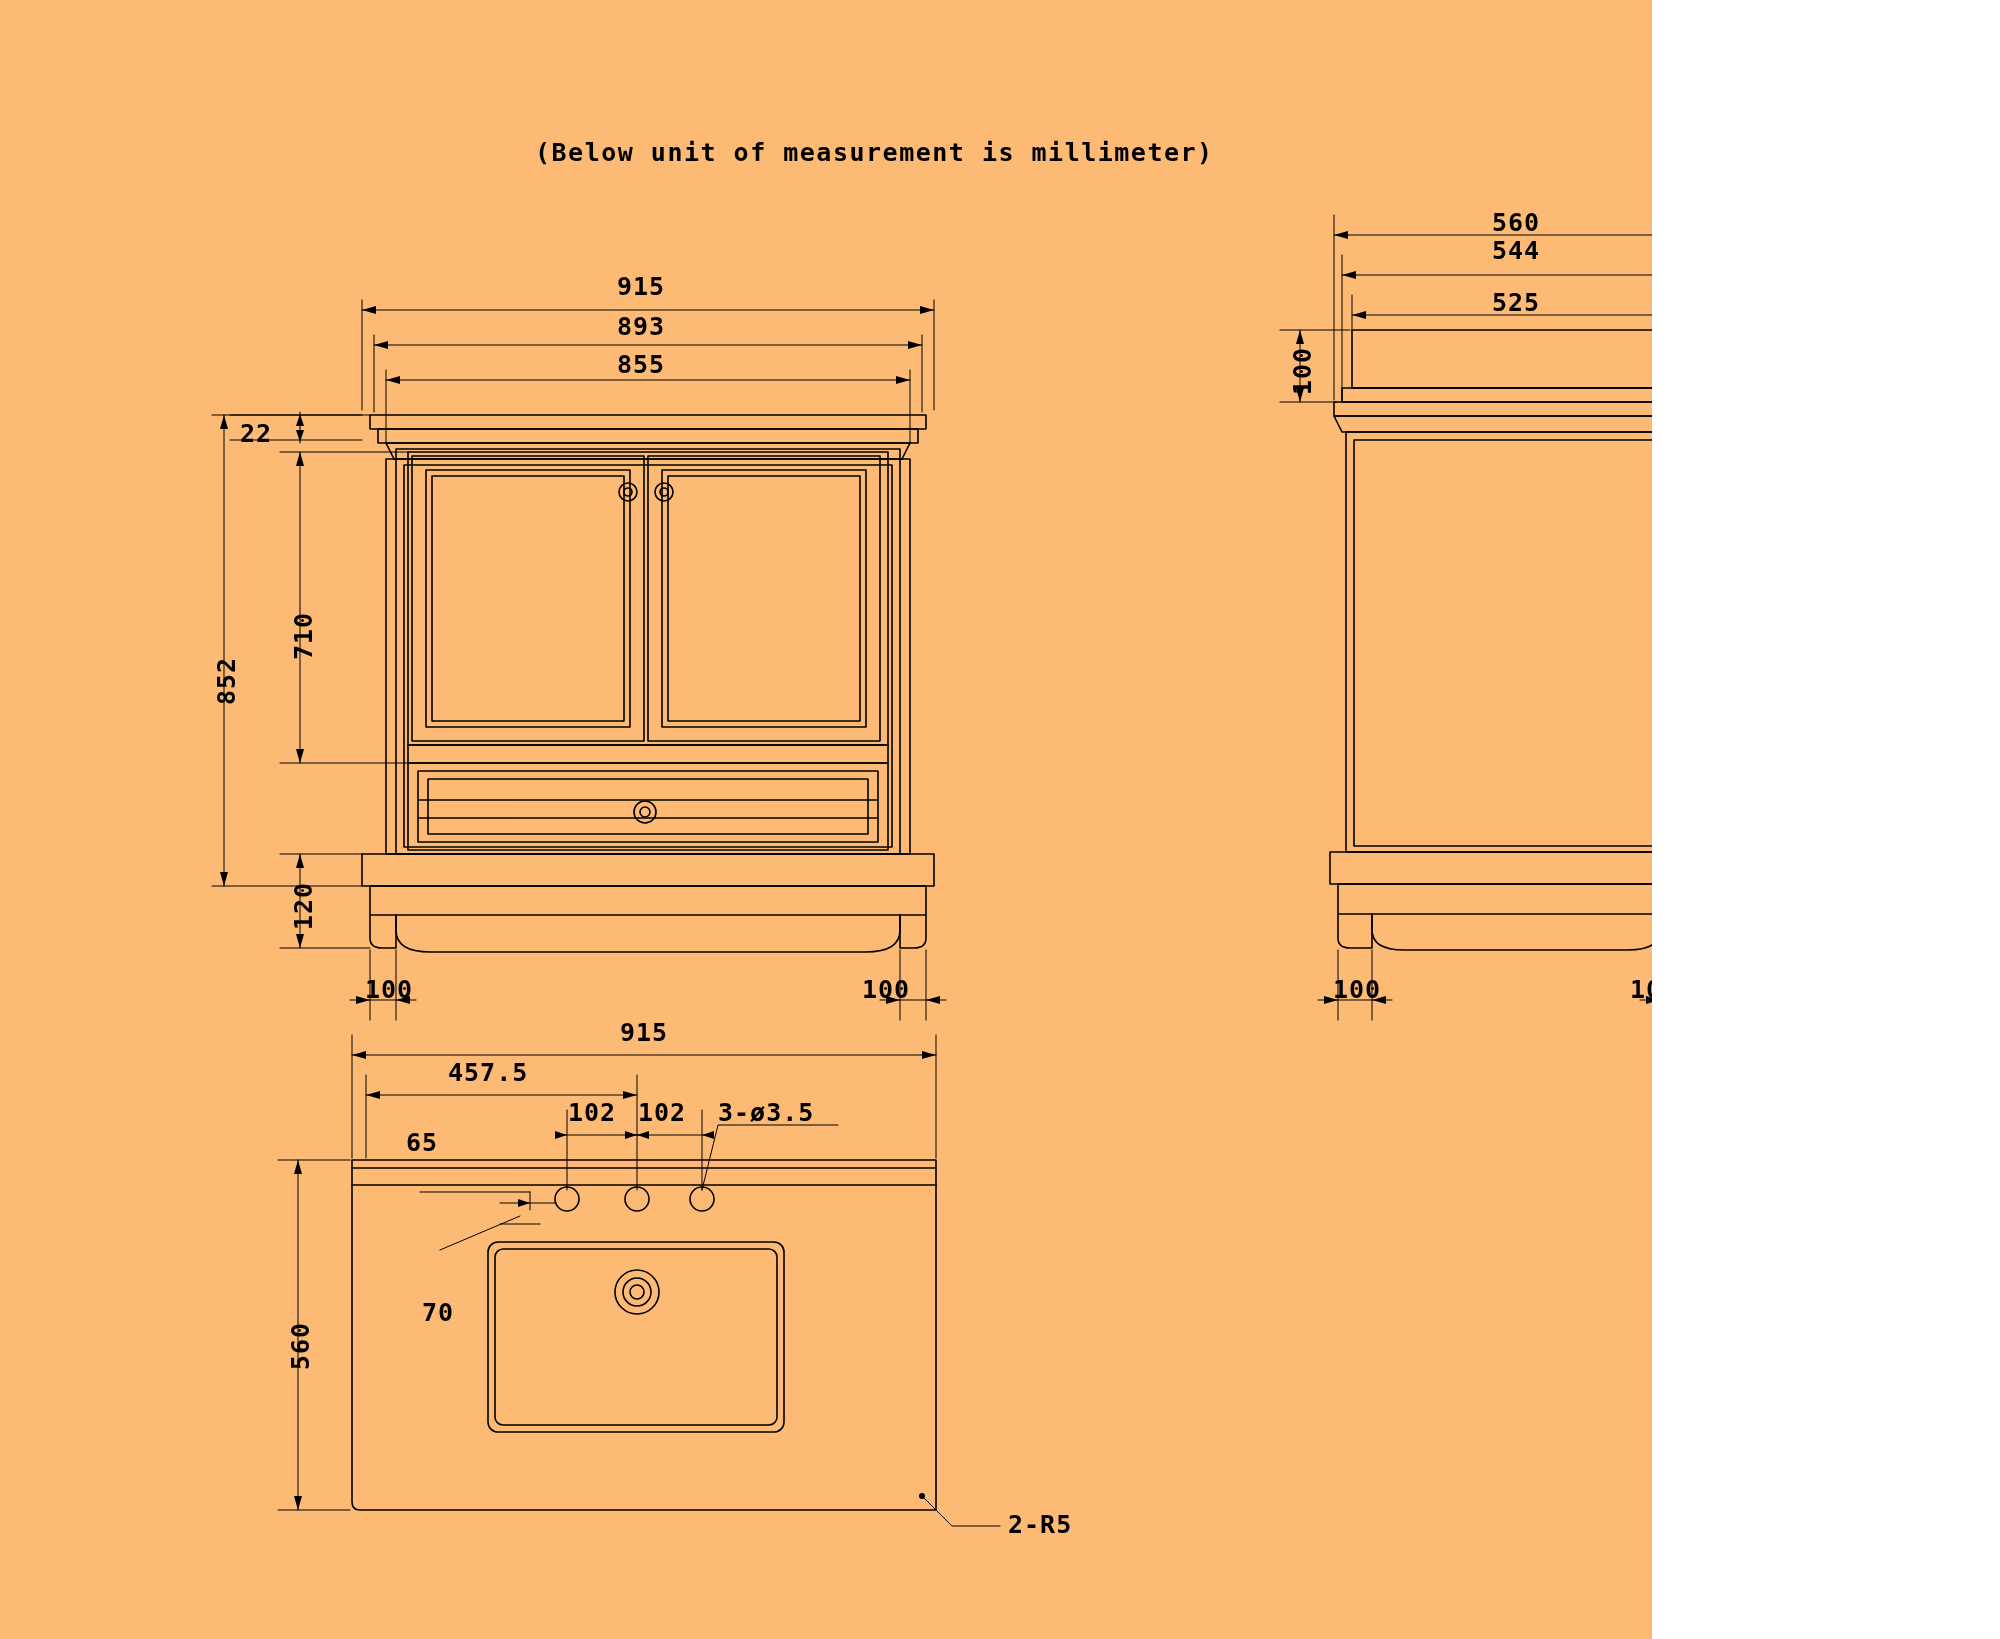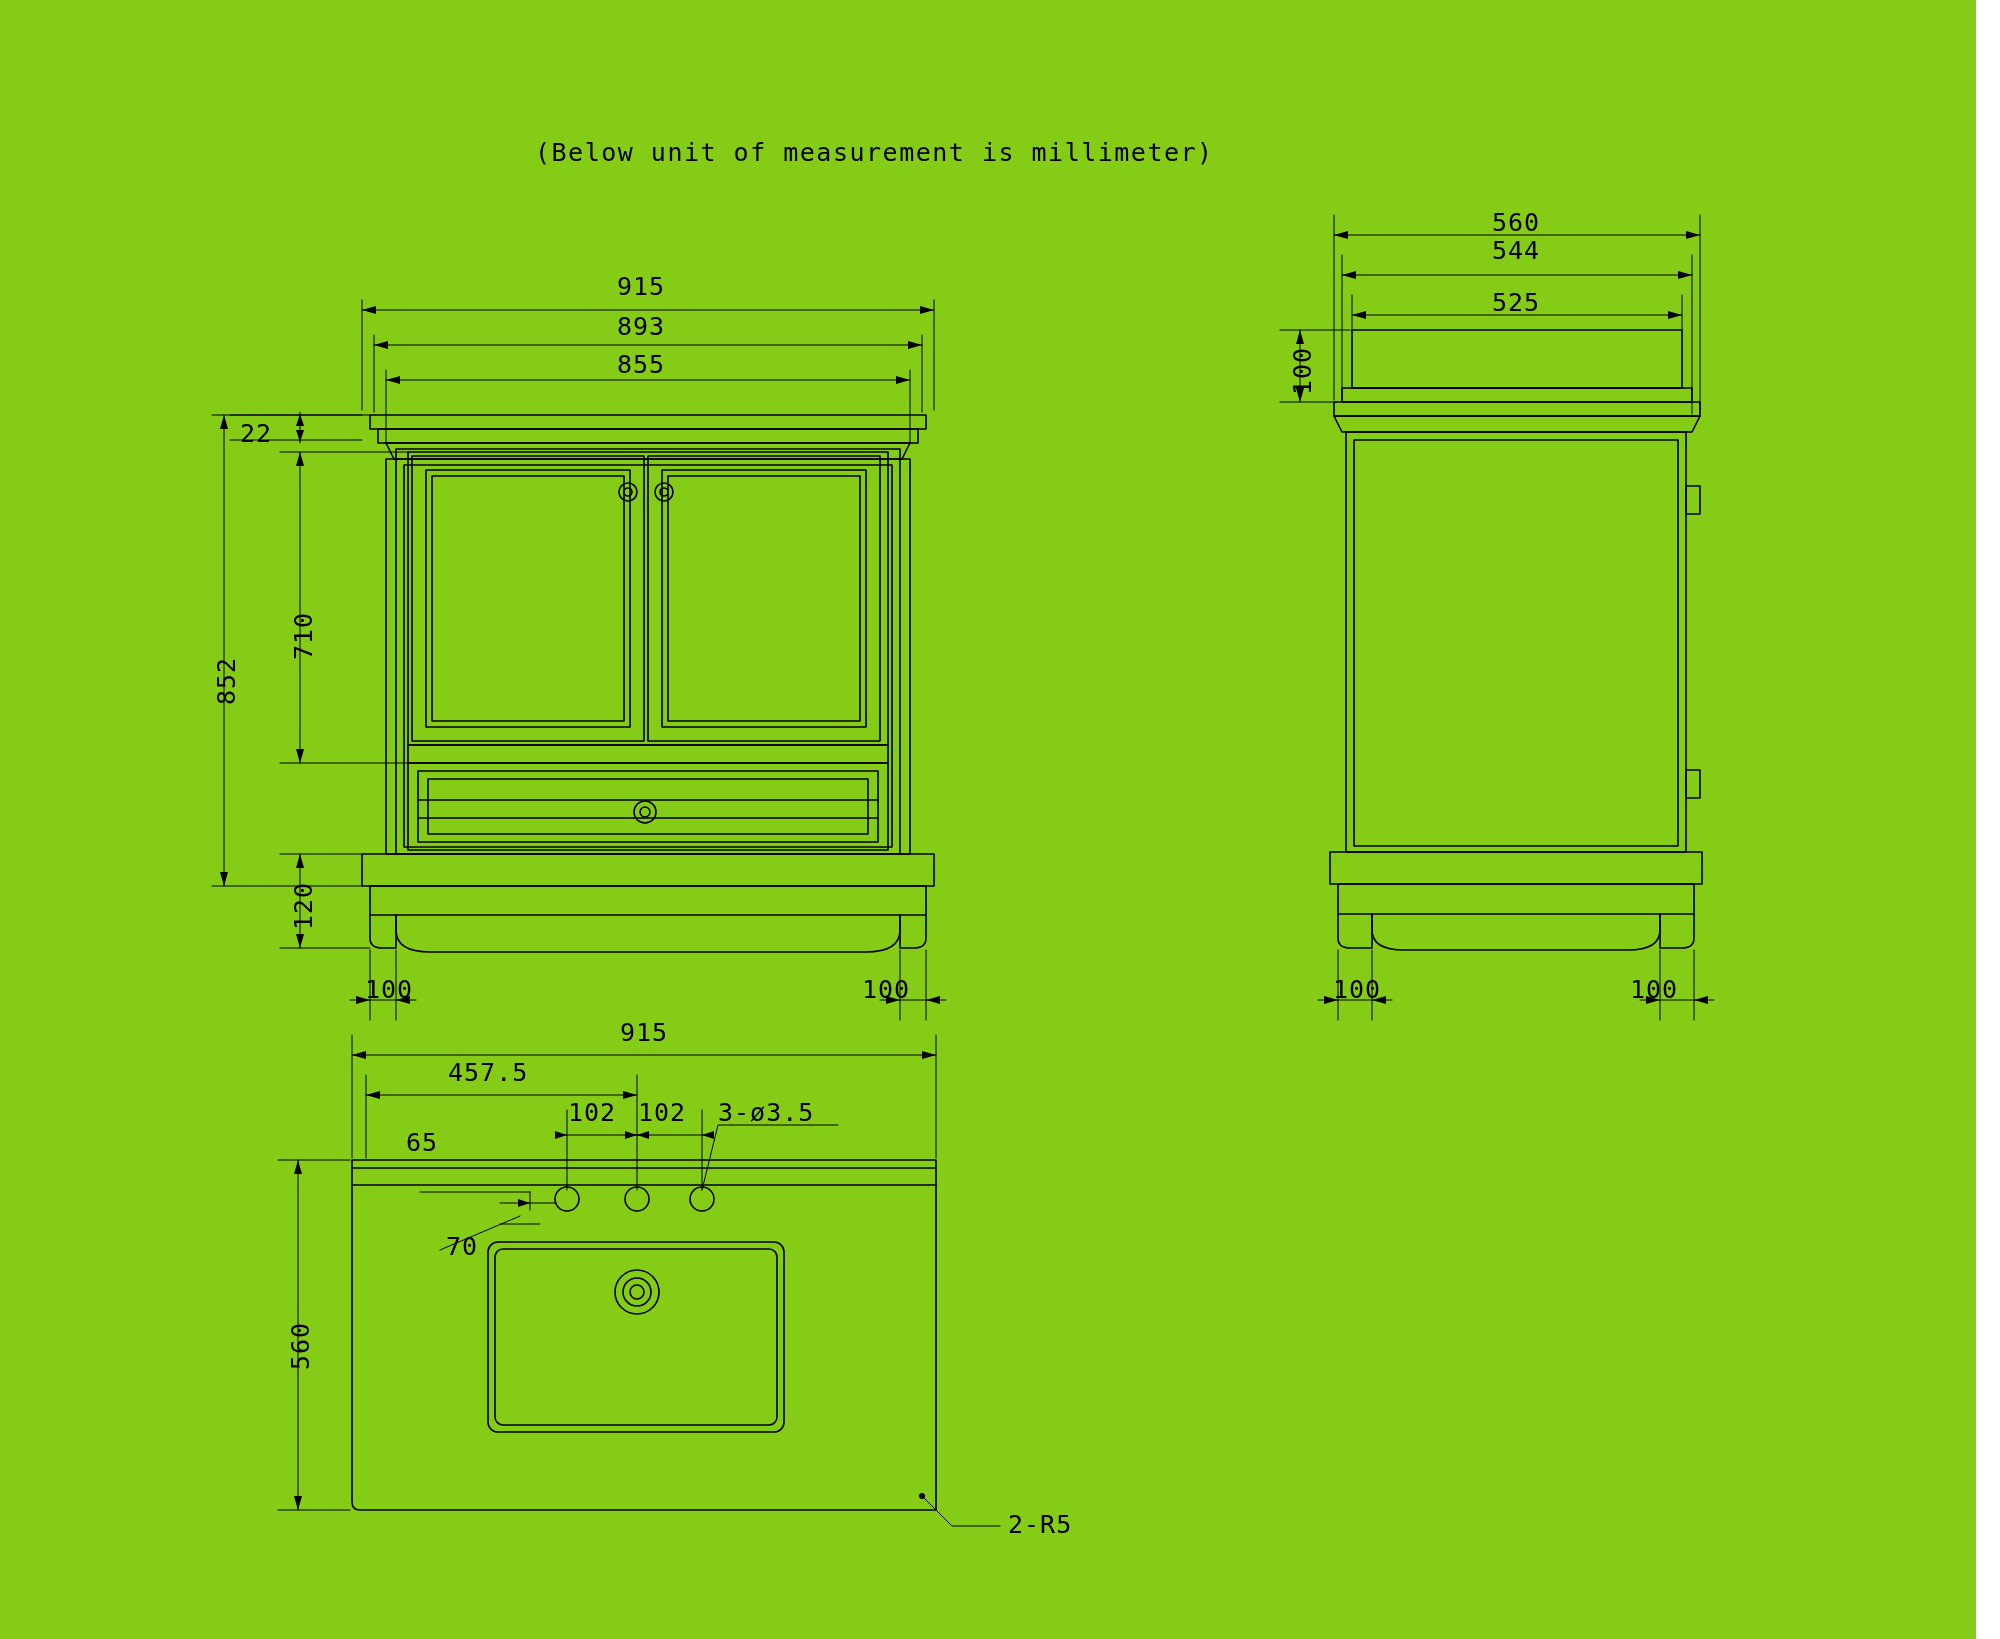--- a/index.html
+++ b/index.html
@@ -6,24 +6,25 @@
     margin: 0;
     padding: 0;
     background: #ffffff;
   }
   body {
     font-family: "DejaVu Sans Mono", monospace;
     color: #000000;
   }
   #sheet {
     position: relative;
-    width: 1976px;
+    width: 1652px;
     height: 1639px;
-    background: #84cc16;
+    background: #fdba74;
     overflow: hidden;
+    font-weight: bold;
   }
   #sheet svg {
     position: absolute;
     left: 0;
     top: 0;
   }
   .note-title {
     position: absolute;
     font-size: 25px;
     letter-spacing: 1.5px;
@@ -279,17 +280,17 @@
   <div class="dim vert" style="left:1288px; top:395px;">100</div>
   <div class="dim" style="left:1333px; top:975px;">100</div>
   <div class="dim" style="left:1630px; top:975px;">100</div>
 
   <div class="dim" style="left:620px; top:1018px;">915</div>
   <div class="dim" style="left:448px; top:1058px;text-align:right;">457.5</div>
   <div class="dim" style="left:568px; top:1098px;">102</div>
   <div class="dim" style="left:638px; top:1098px;">102</div>
   <div class="dim" style="left:718px; top:1098px;">3-ø3.5</div>
   <div class="dim" style="left:406px; top:1116px;margin-top:12px;">65</div>
-  <div class="dim" style="left:422px; top:1232px;margin-left:24px;">70</div>
+  <div class="dim" style="left:422px; top:1298px;">70</div>
   <div class="dim vert" style="left:286px; top:1370px;">560</div>
   <div class="dim" style="left:1008px; top:1510px;">2-R5</div>
 
 </div>
 
 </body></html>

